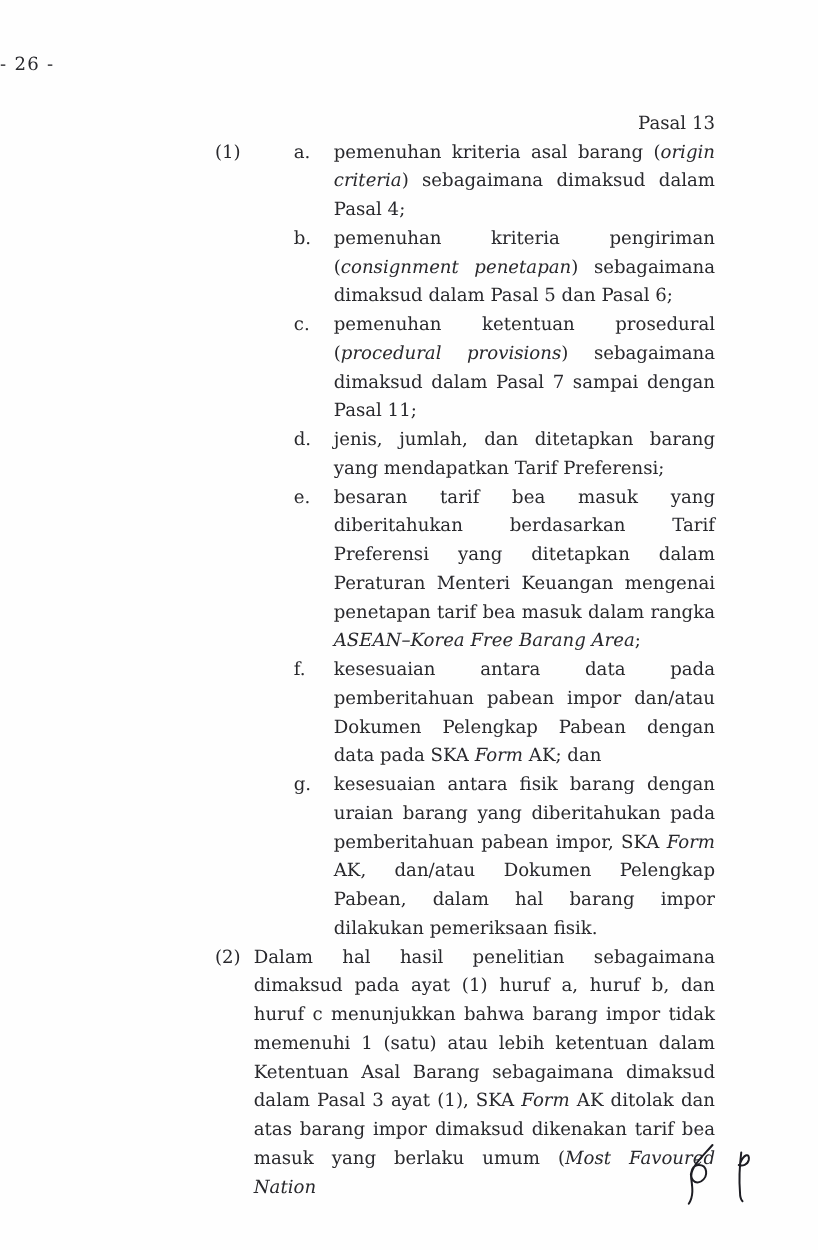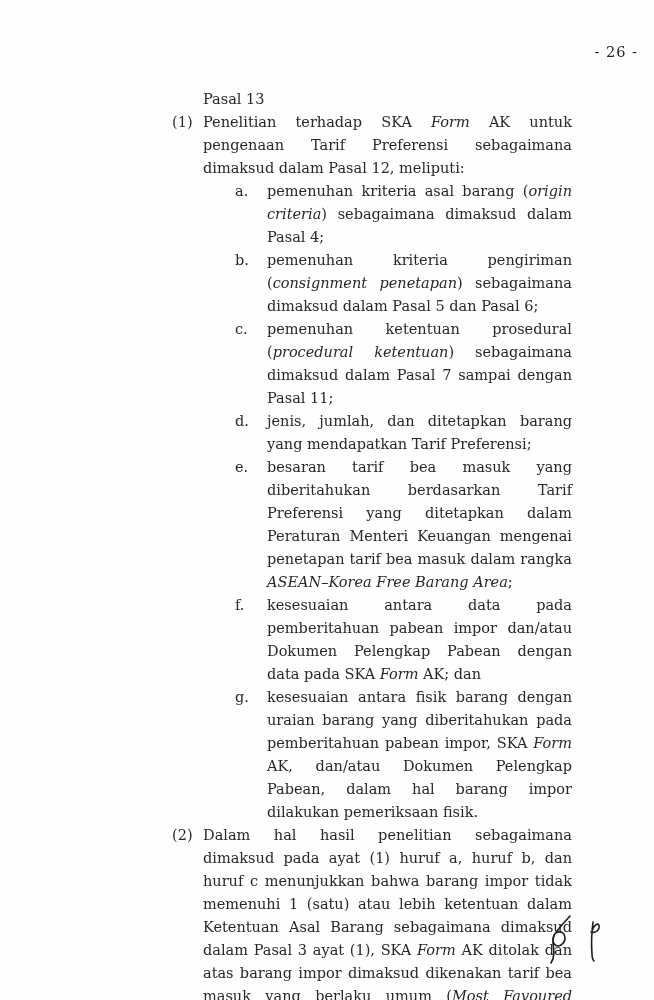--- a/index.html
+++ b/index.html
@@ -10,35 +10,35 @@
     background: #fefefe;
     color: #28282c;
     font-family: "DejaVu Serif", "Liberation Serif", serif;
     overflow: hidden;
   }
   .page-number {
     position: absolute;
     top: 44px;
     left: 0;
     right: 16px;
-    text-align: right;
+    text-align: left;
     font-size: 14.5px;
     letter-spacing: 1px;
   }
   .article {
     position: absolute;
     top: 88px;
     left: 172px;
     width: 400px;
     font-size: 14.5px;
     line-height: 23px;
   }
   .article-title {
     margin-left: 31px;
-    text-align: left;
+    text-align: right;
   }
   .item { display: flex; align-items: flex-start; }
   .num  { flex: 0 0 31px; }
   .body { flex: 1; min-width: 0; }
   p.just { margin: 0; text-align: justify; }
   .sub { display: flex; align-items: flex-start; margin-left: 32px; }
   .letter { flex: 0 0 32px; }
   .initials {
     position: absolute;
     left: 543px;
@@ -52,32 +52,31 @@
 <body>
 
 <div class="page-number">- 26 -</div>
 
 <div class="article">
   <div class="article-title">Pasal 13</div>
   <div>
       <div class="item">
         <div class="num">(1)</div>
         <div class="body">
-          <p class="just"><span>Penelitian terhadap SKA </span><i>Form</i><span> AK untuk pengenaan Tarif Preferensi sebagaimana dimaksud dalam Pasal 12, meliputi:</span></p>
           <div class="sub">
             <div class="letter">a.</div>
             <p class="just"><span>pemenuhan kriteria asal barang (</span><i>origin criteria</i><span>) sebagaimana dimaksud dalam Pasal 4;</span></p>
           </div>
           <div class="sub">
             <div class="letter">b.</div>
             <p class="just"><span>pemenuhan kriteria pengiriman (</span><i>consignment penetapan</i><span>) sebagaimana dimaksud dalam Pasal 5 dan Pasal 6;</span></p>
           </div>
           <div class="sub">
             <div class="letter">c.</div>
-            <p class="just"><span>pemenuhan ketentuan prosedural (</span><i>procedural ketentuan</i><span>) sebagaimana dimaksud dalam Pasal 7 sampai dengan Pasal 11;</span></p>
+            <p class="just"><span>pemenuhan ketentuan prosedural (</span><i>procedural provisions</i><span>) sebagaimana dimaksud dalam Pasal 7 sampai dengan Pasal 11;</span></p>
           </div>
           <div class="sub">
             <div class="letter">d.</div>
             <p class="just"><span>jenis, jumlah, dan ditetapkan barang yang mendapatkan Tarif Preferensi;</span></p>
           </div>
           <div class="sub">
             <div class="letter">e.</div>
             <p class="just"><span>besaran tarif bea masuk yang diberitahukan berdasarkan Tarif Preferensi yang ditetapkan dalam Peraturan Menteri Keuangan mengenai penetapan tarif bea masuk dalam rangka </span><i>ASEAN–Korea Free Barang Area</i><span>;</span></p>
           </div>
           <div class="sub">

